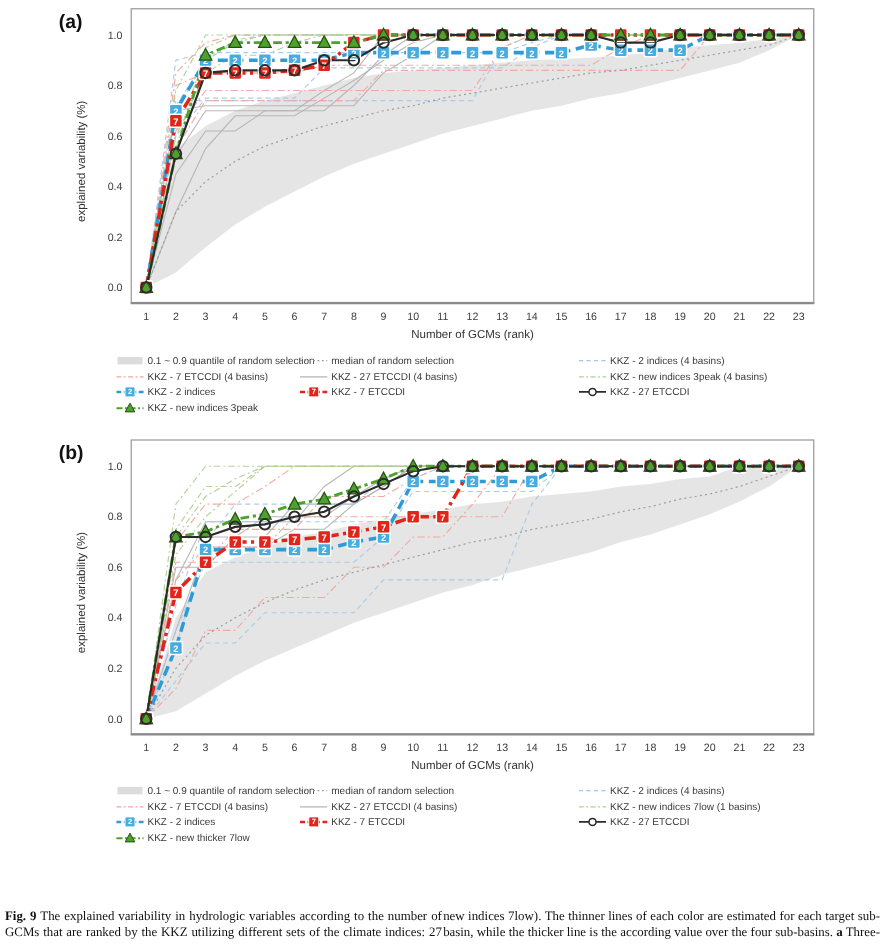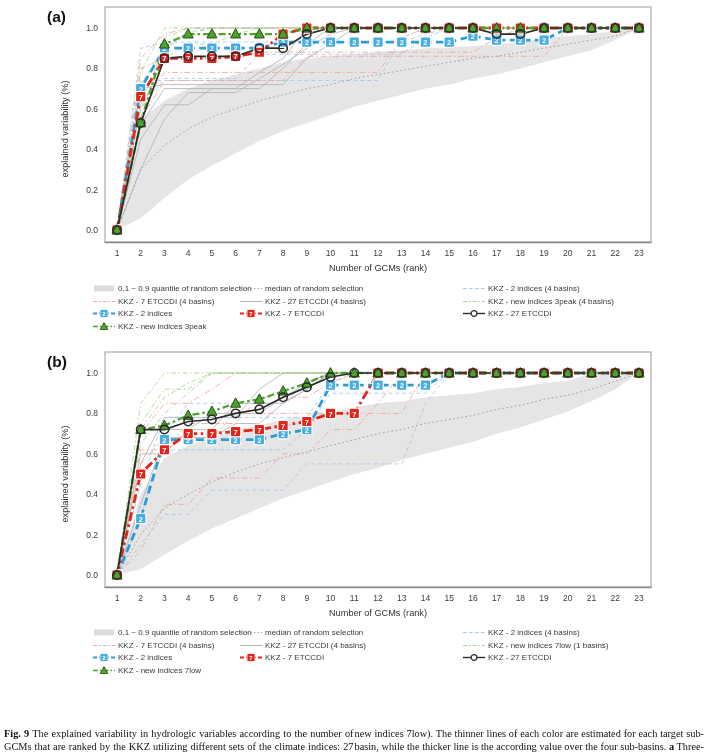--- a/index.html
+++ b/index.html
@@ -549,16 +549,16 @@
             <line x1="0" y1="5.5" x2="22" y2="5.5" stroke="#2b2b2b" stroke-width="1.4"></line>
             <circle cx="11" cy="5.5" r="2.8" fill="#fff" stroke="#2b2b2b" stroke-width="1.2"></circle>
           </svg></span>
         <span class="lt">KKZ - 27 ETCCDI</span>
       </div>
       <div class="li">
         <span class="sw"><svg width="22" height="11" viewBox="0 0 22 11">
             <line x1="0" y1="5.5" x2="22" y2="5.5" stroke="#4ea22c" stroke-width="1.6" stroke-dasharray="5 2 1.5 2"></line>
             <path d="M11,1.5 L14.8,8.5 L7.2,8.5 Z" fill="#4ea22c" stroke="#235013" stroke-width="0.8"></path>
           </svg></span>
-        <span class="lt">KKZ - new indices 7low</span>
+        <span class="lt">KKZ - new thicker 7low</span>
       </div>
     </div>
   </div>
 
 </body></html>

